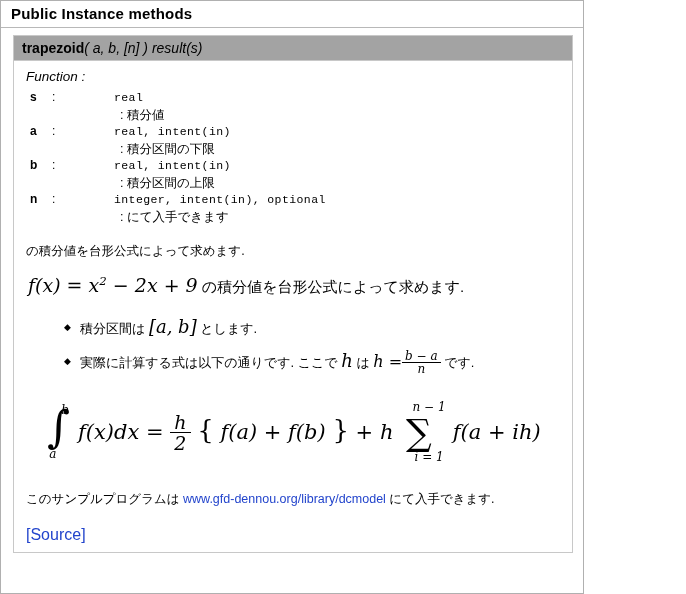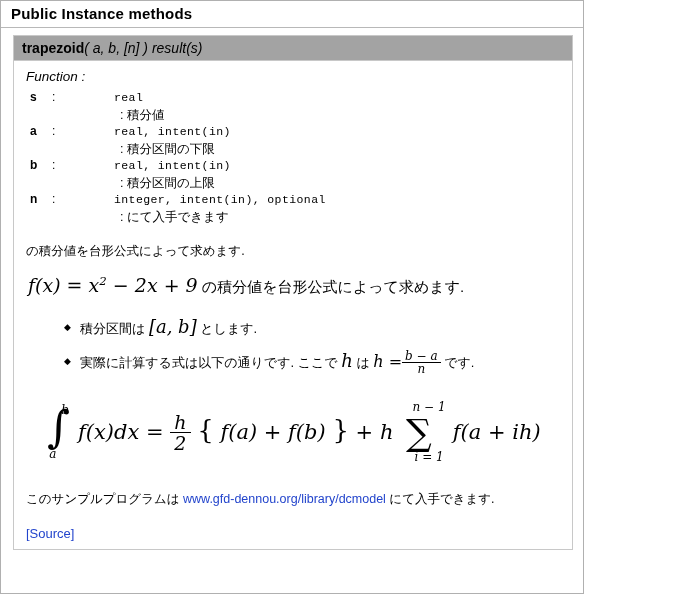--- a/index.html
+++ b/index.html
@@ -257,21 +257,21 @@
     margin: 30px 0 0 2px;
     font-size: 12.5px;
     line-height: 18px;
   }
   a.link {
     color: #2244cc;
     text-decoration: none;
   }
   .source {
     margin: 18px 0 0 2px;
-    font-size: 13px;
+    font-size: 16px;
   }
   a.source-link {
     color: #2244cc;
     text-decoration: none;
   }
 </style>
 </head>
 <body>
 
 <div class="page">

